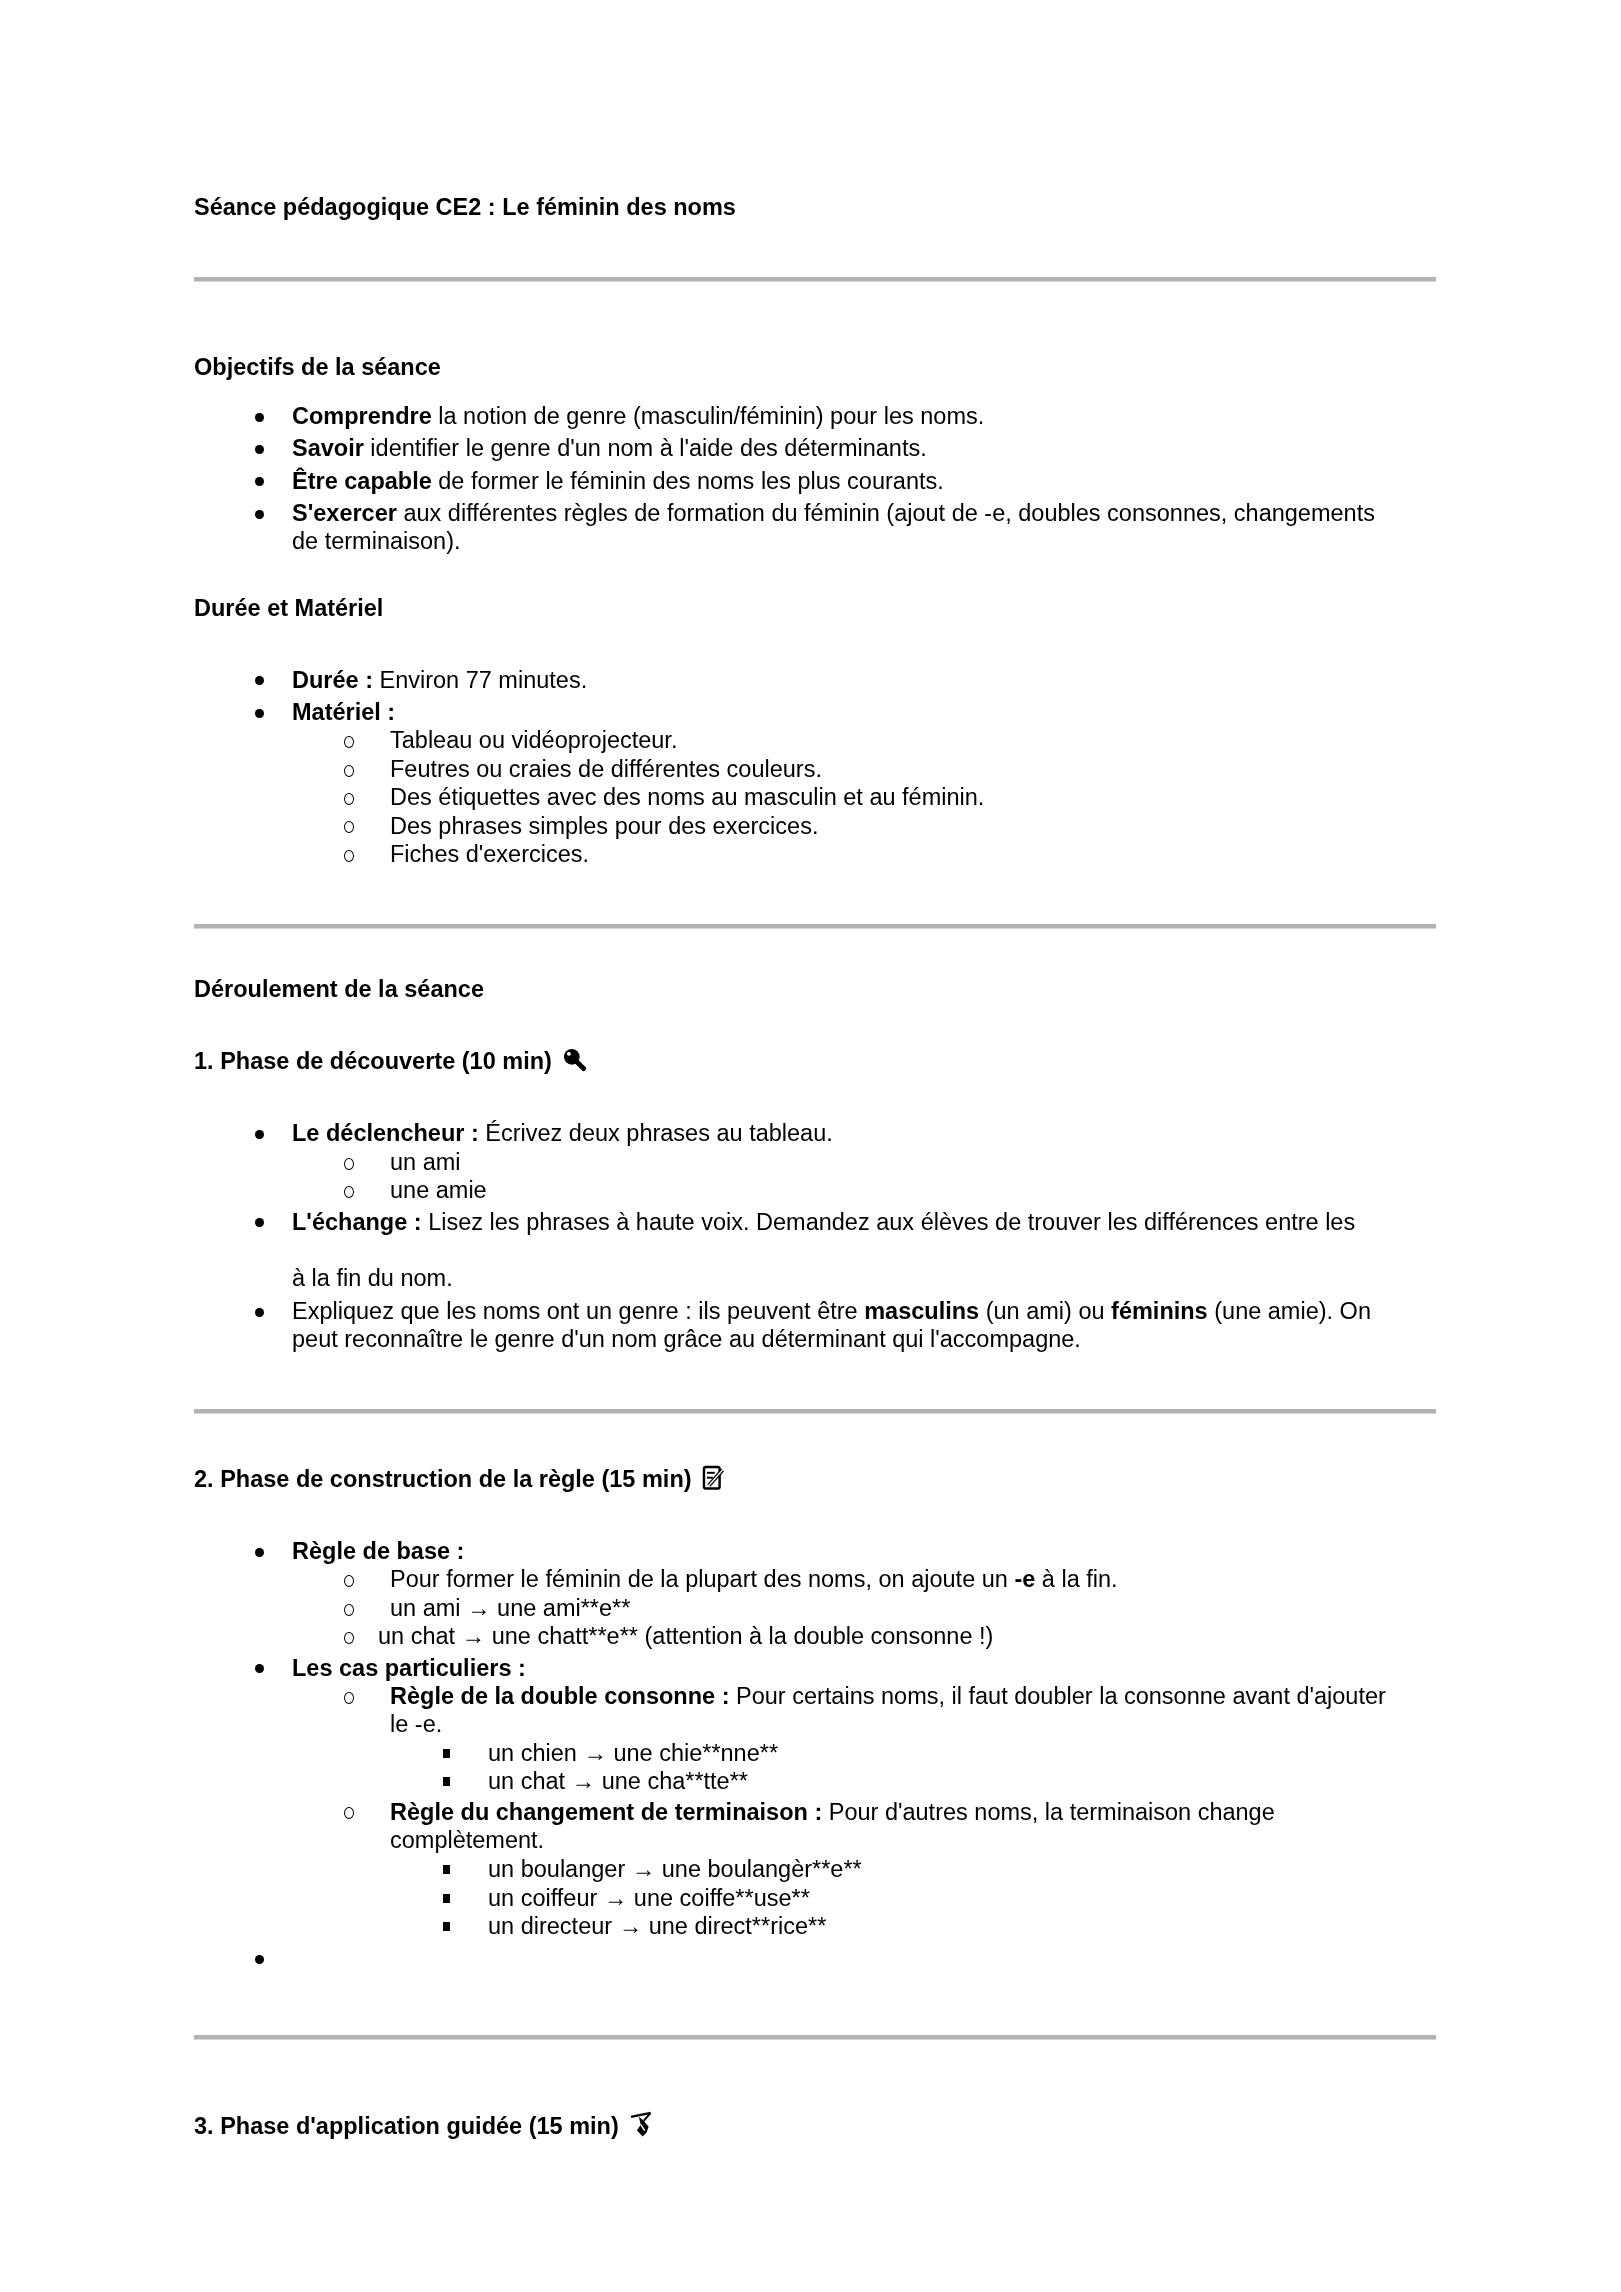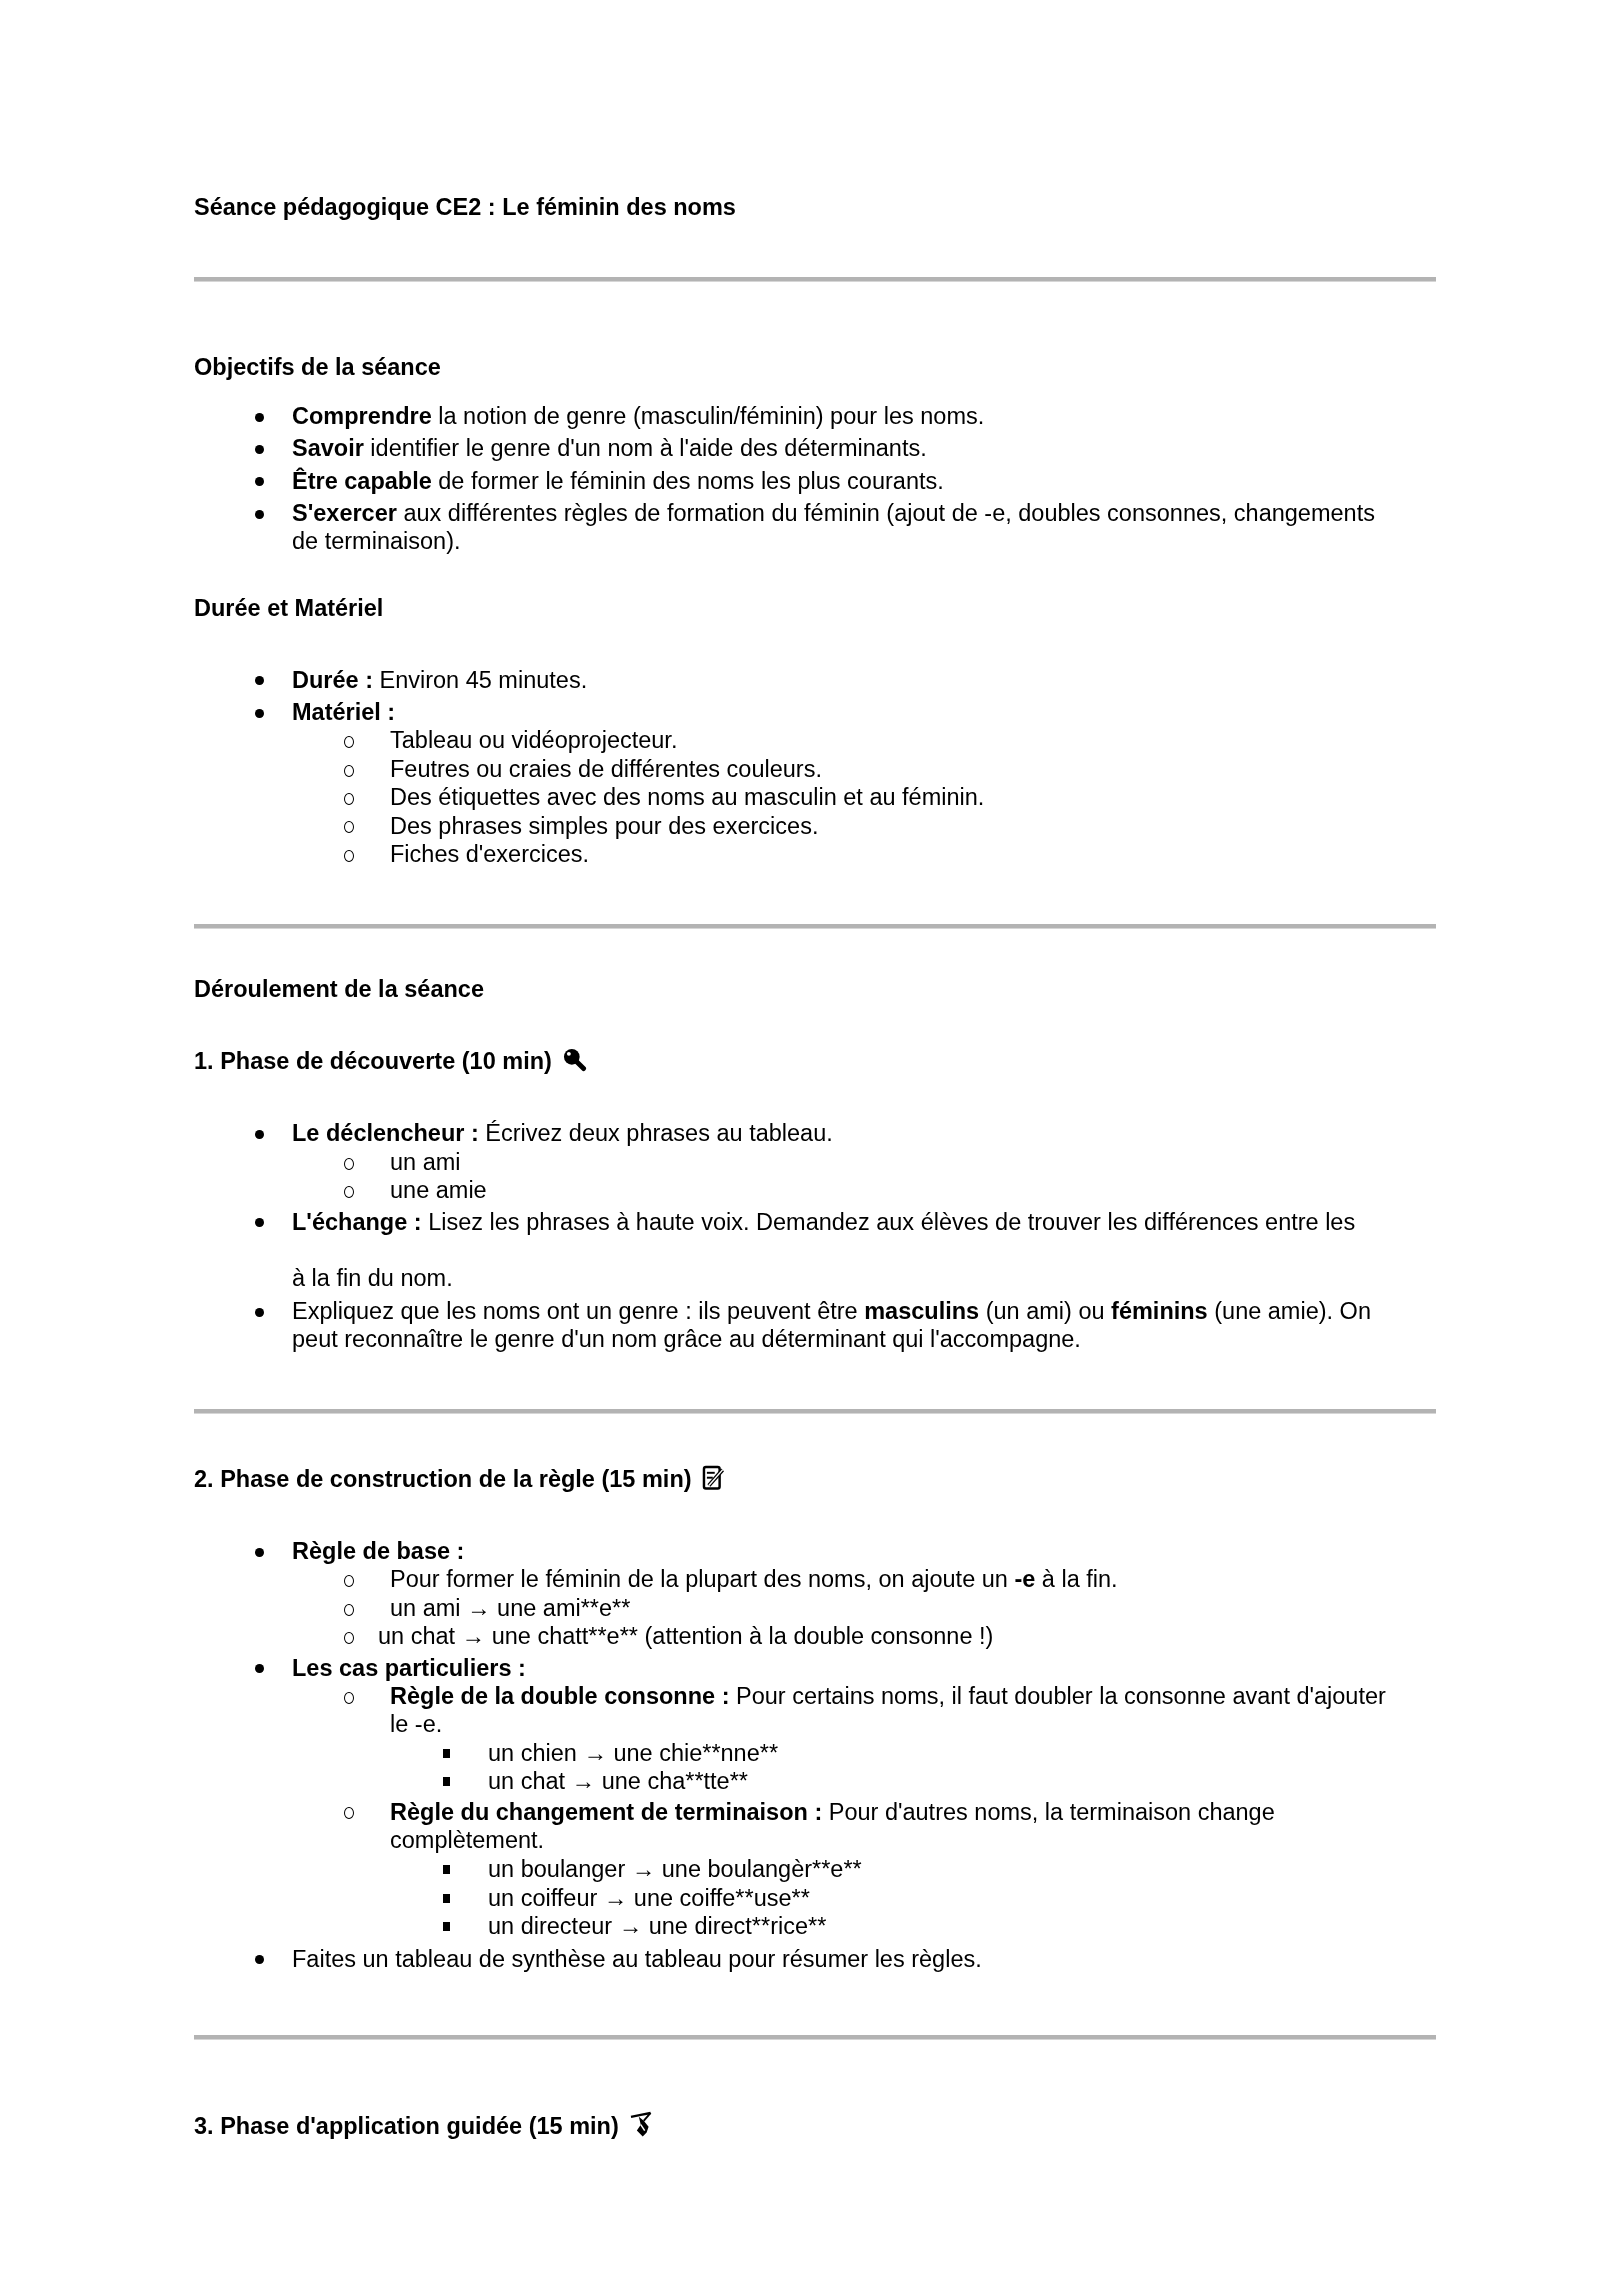--- a/index.html
+++ b/index.html
@@ -37,21 +37,21 @@
     <div class="line" style="left:292px; top:467px;"><span class="b">Être capable</span><span> de former le féminin des noms les plus courants.</span></div>
 
     <div class="bullet" style="left:255px; top:510px;"></div>
     <div class="line" style="left:292px; top:499px;"><span class="b">S'exercer</span><span> aux différentes règles de formation du féminin (ajout de -e, doubles consonnes, changements</span></div>
     <div class="line" style="left:292px; top:527px;">de terminaison).</div>
   </div>
 
   <div class="abs h" style="left:194px; top:595px;text-align:center;">Durée et Matériel</div>
 
   <div class="bullet" style="left:255px; top:676px;"></div>
-  <div class="line" style="left:292px; top:666px;"><span class="b">Durée :</span><span> Environ 45 minutes.</span></div>
+  <div class="line" style="left:292px; top:666px;"><span class="b">Durée :</span><span> Environ 77 minutes.</span></div>
 
   <div class="bullet" style="left:255px; top:709px;"></div>
   <div class="line b" style="left:292px; top:698px;">Matériel :</div>
 
   <div>
     <div class="circ" style="left:344px; top:736px;"></div>
     <div class="line" style="left:390px; top:726px;">Tableau ou vidéoprojecteur.</div>
     <div class="circ" style="left:344px; top:765px;"></div>
     <div class="line" style="left:390px; top:755px;">Feutres ou craies de différentes couleurs.</div>
     <div class="circ" style="left:344px; top:793px;"></div>
@@ -125,21 +125,20 @@
   <div class="line" style="left:390px; top:1798px;"><span class="b">Règle du changement de terminaison :</span><span> Pour d'autres noms, la terminaison change</span></div>
   <div class="line" style="left:390px; top:1826px;">complètement.</div>
   <div class="sq" style="left:443px; top:1865px;"></div>
   <div class="line" style="left:488px; top:1855px;">un boulanger → une boulangèr**e**</div>
   <div class="sq" style="left:443px; top:1894px;"></div>
   <div class="line" style="left:488px; top:1884px;">un coiffeur → une coiffe**use**</div>
   <div class="sq" style="left:443px; top:1922px;"></div>
   <div class="line" style="left:488px; top:1912px;">un directeur → une direct**rice**</div>
 
   <div class="bullet" style="left:255px; top:1955px;"></div>
-  <div class="line" style="left:292px; top:1945px;">Faites un tableau de synthèse au tableau pour résumer les règles.</div>
 
   <div class="rule" style="top:2035px;"></div>
 
   <div class="abs h" style="left:194px; top:2091px;margin-top:20px;">
     <span>3. Phase d'application guidée (15 min)</span><span class="icon"><svg width="25.5" height="27.4" viewBox="0 0 26 28">
           <path d="M2 6 L12 4 L22 2" stroke="#000" stroke-width="2.5" fill="none"></path>
           <path d="M10 6 L12 14 L8 20 L14 26 L18 22 L20 16 L15 10 Z" fill="#000"></path>
           <path d="M12 14 L16 20" stroke="#fff" stroke-width="1.5"></path>
           <line x1="15" y1="10" x2="22" y2="2" stroke="#000" stroke-width="2"></line>
         </svg></span>

